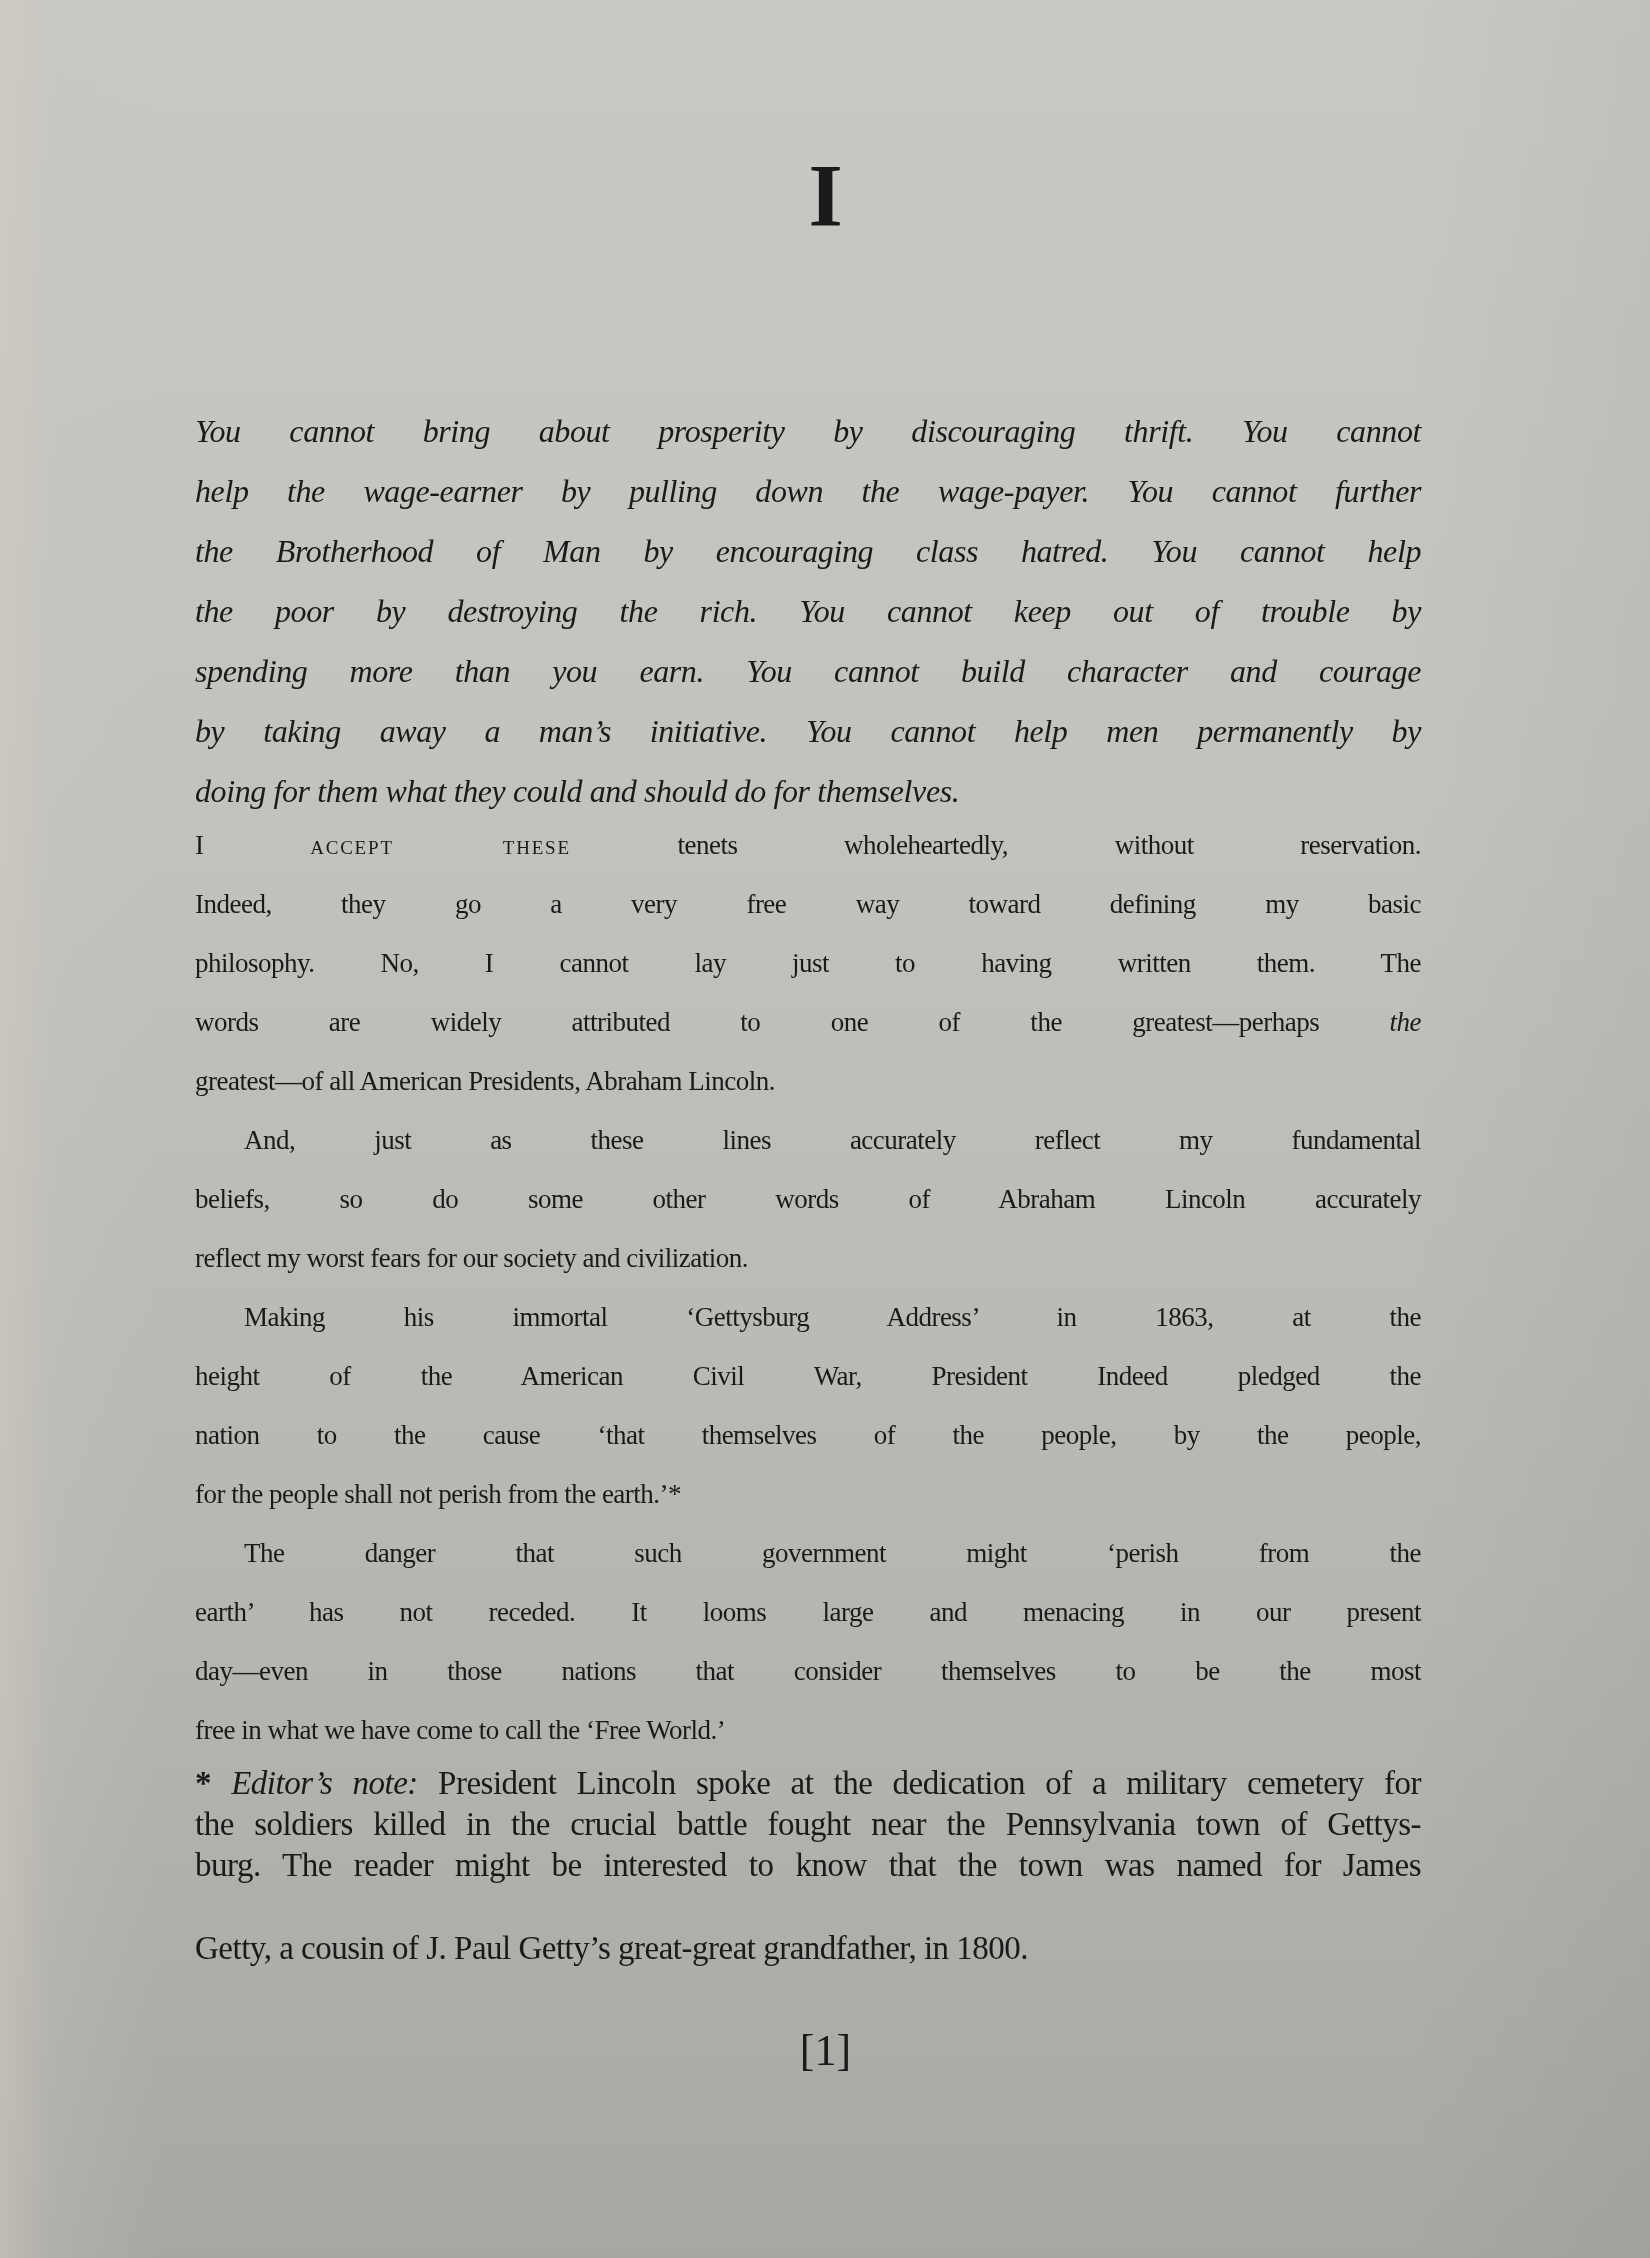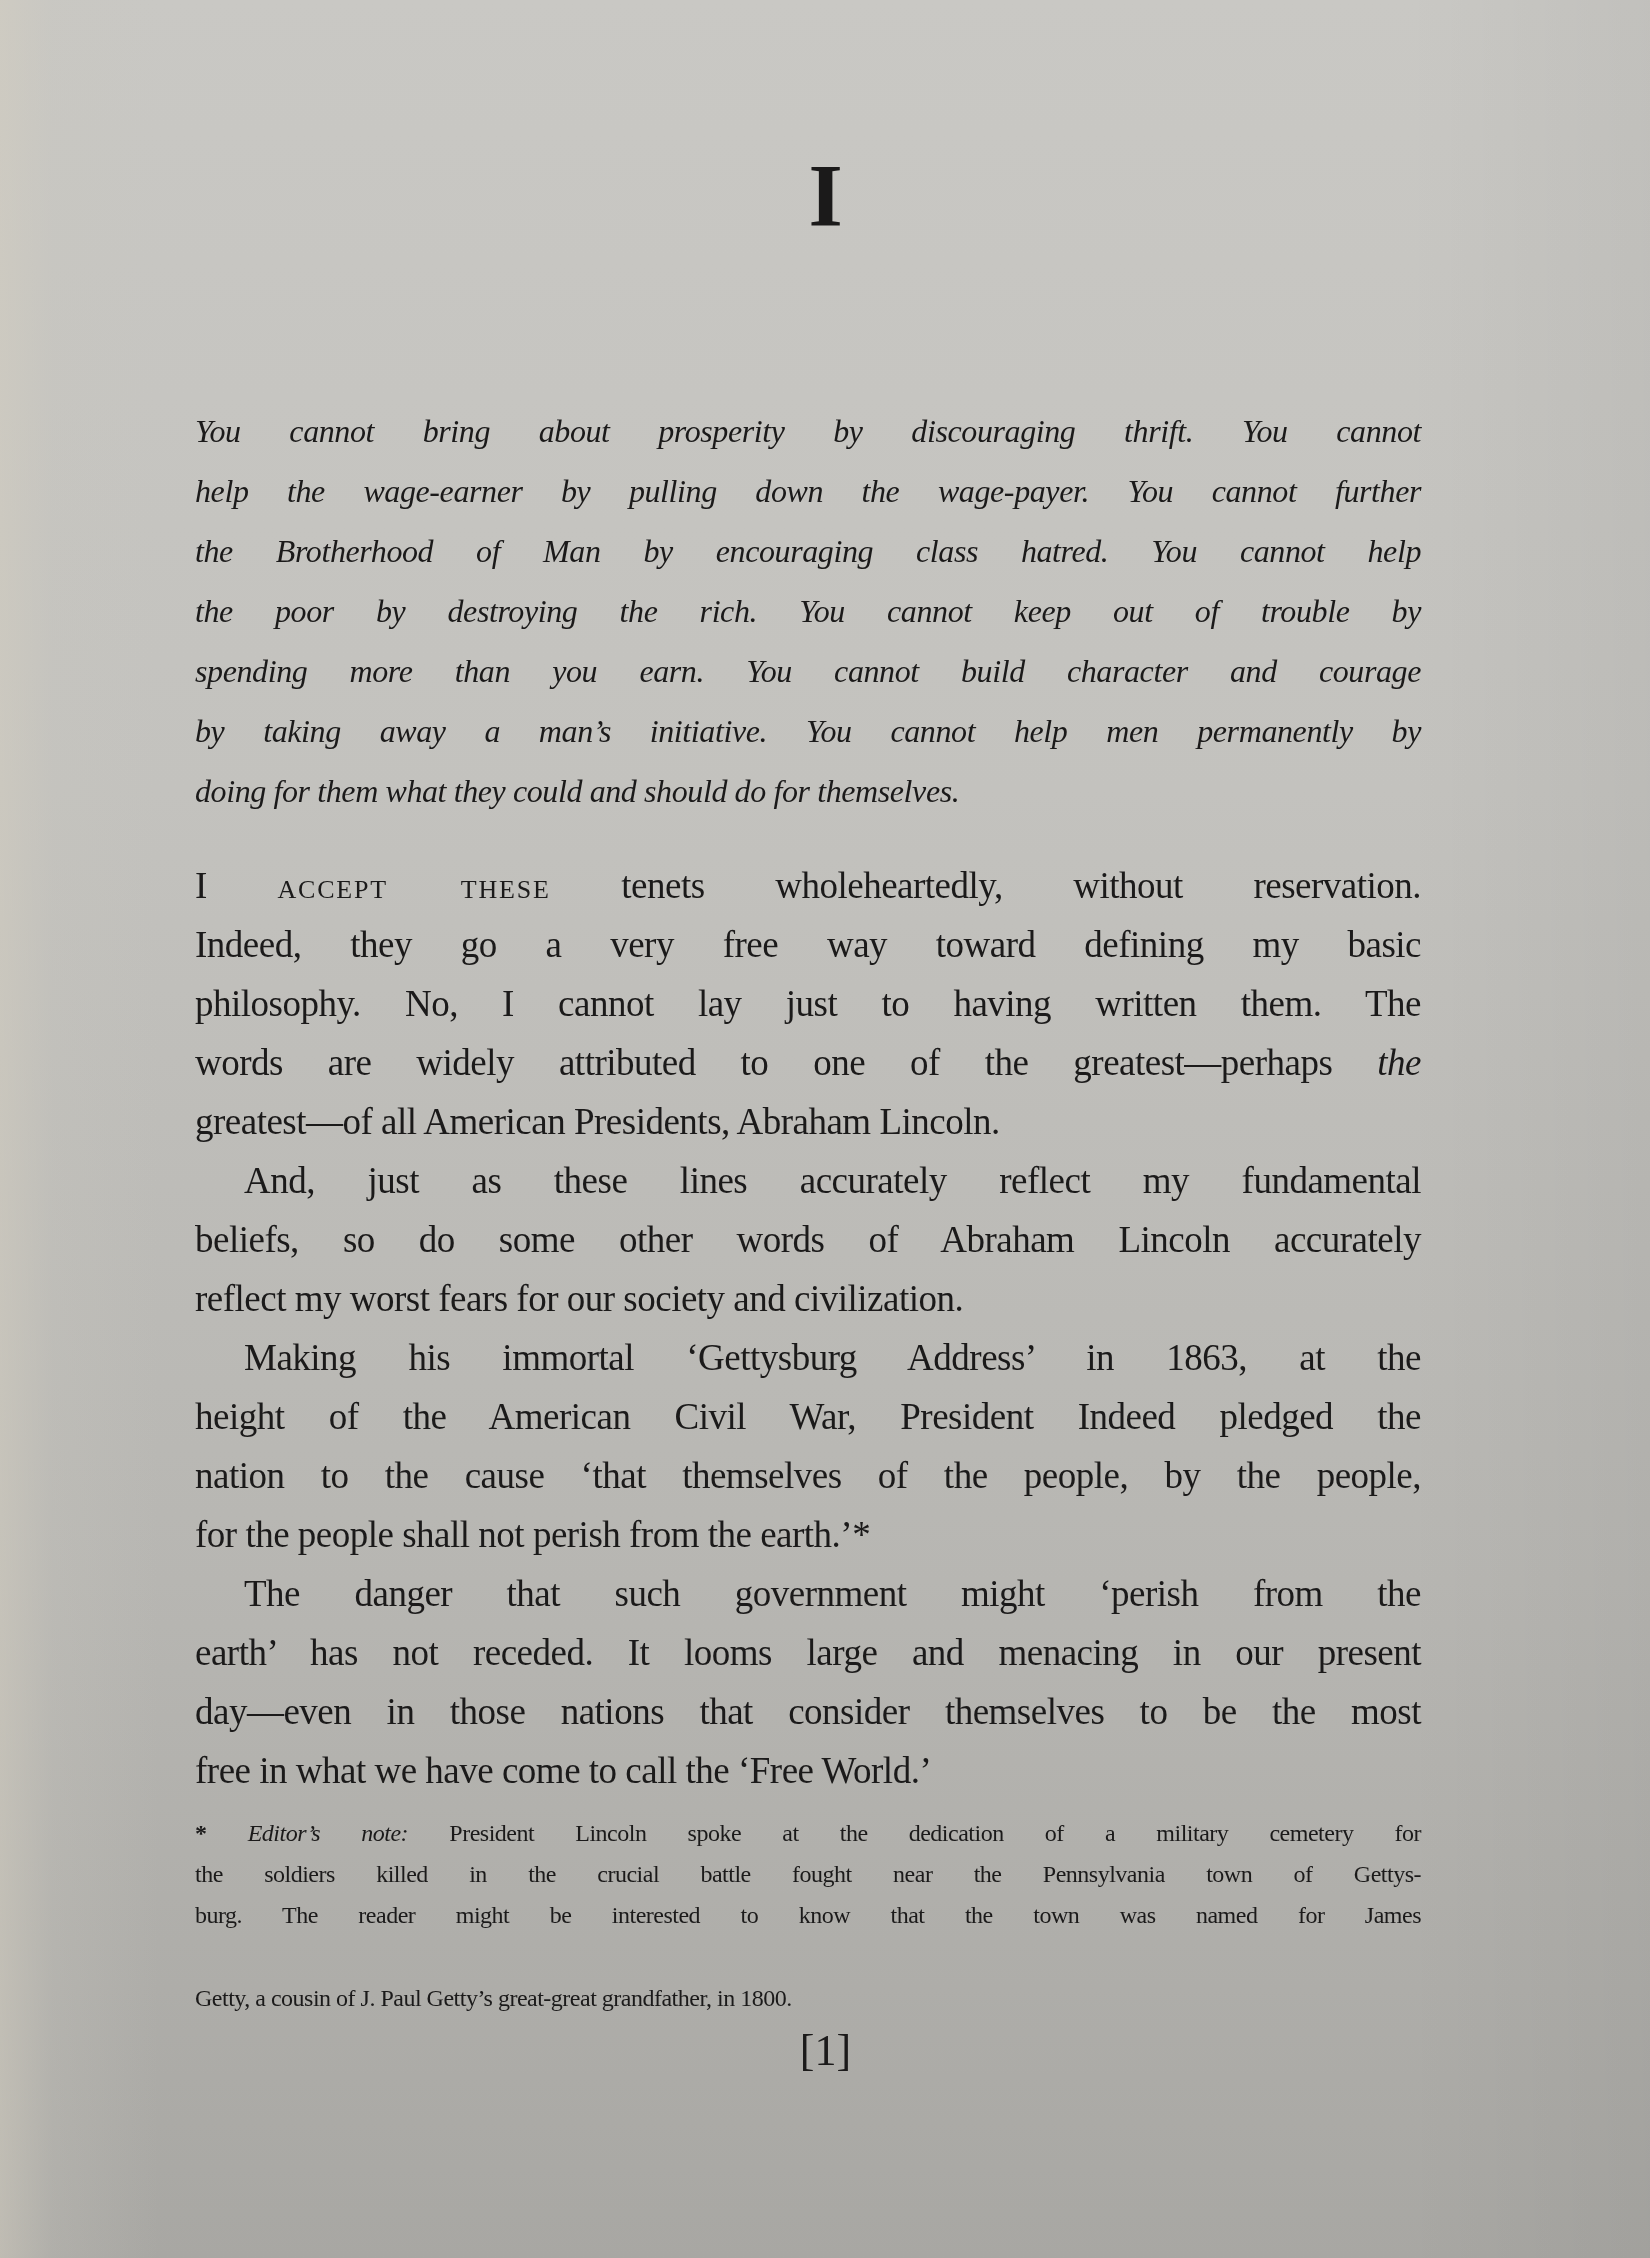--- a/index.html
+++ b/index.html
@@ -45,42 +45,42 @@
       font-size: 32px;
       line-height: 60px;
       text-align: justify;
       text-align-last: left;
       letter-spacing: -0.4px;
     }
     .epigraph .line { display: block; text-align: justify; text-align-last: justify; }
     .epigraph .line.last { text-align-last: left; }
 
     .body-text {
-      top: 856px;
-      font-size: 37px;
+      top: 816px;
+      font-size: 27px;
       line-height: 59px;
       letter-spacing: -0.5px;
     }
     .body-text .line {
       display: block;
       text-align: justify;
       text-align-last: justify;
       white-space: nowrap;
     }
     .body-text .line.last { text-align-last: left; }
     .body-text .line.indent { padding-left: 49px; }
     .small-caps {
       font-variant: small-caps;
       letter-spacing: 1.8px;
     }
     .it { font-style: italic; }
 
     .footnote {
-      top: 1813px;
-      font-size: 24px;
+      top: 1763px;
+      font-size: 33px;
       line-height: 41px;
       letter-spacing: -0.5px;
     }
     .footnote .line {
       display: block;
       text-align: justify;
       text-align-last: justify;
       white-space: nowrap;
     }
     .footnote .line.last { text-align-last: left; margin-top: 42px; }

